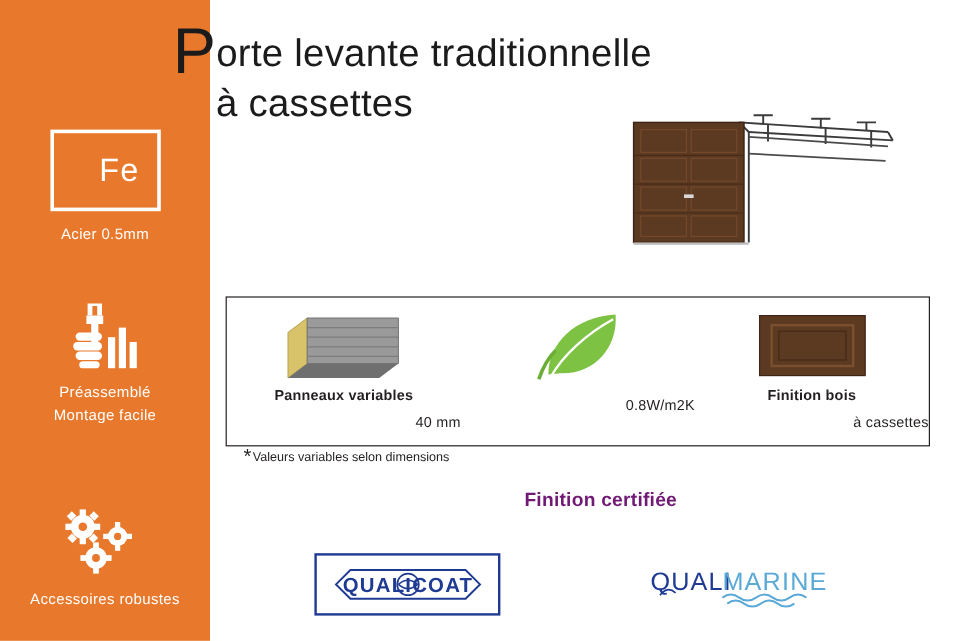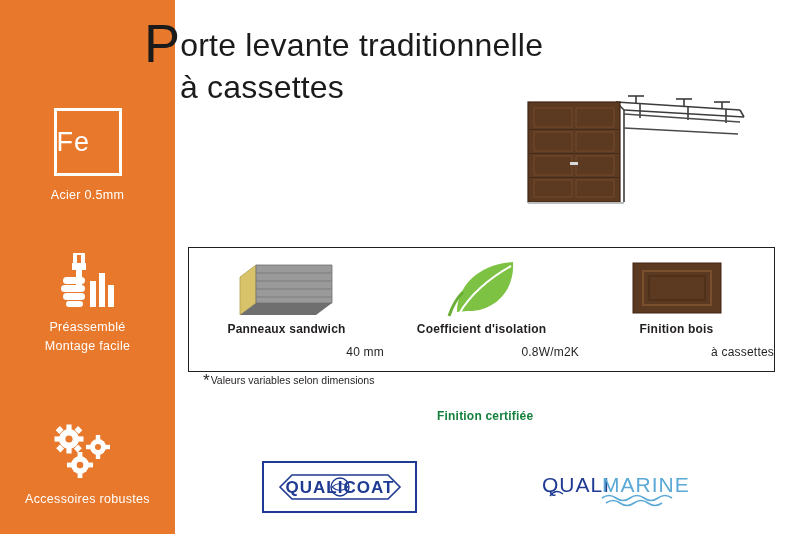--- a/index.html
+++ b/index.html
@@ -41,23 +41,24 @@
   .sb-2 { top: 248px; }
   .sb-3 { top: 420px; }
 
   .fe-box {
     width: 62px;
     height: 62px;
     border: 3px solid #ffffff;
     margin: 0 auto 10px auto;
     display: flex;
     align-items: center;
-    justify-content: flex-start;
+    justify-content: center;
     font-size: 27px;
     letter-spacing: 1px;
+    padding-left: 24px;
   }
   .sb-label {
     font-size: 12.5px;
     line-height: 19px;
     letter-spacing: .3px;
   }
   .icon-wrap {
     height: 62px;
     display: flex;
     align-items: center;
@@ -145,23 +146,23 @@
   .footnote .star {
     font-size: 17px;
     vertical-align: -2px;
     margin-right: 1px;
   }
 
   .certif {
     position: absolute;
     left: 437px;
     top: 409px;
-    font-size: 12px;
+    font-size: 16px;
     font-weight: bold;
-    color: #15803d;
+    color: #701a75;
     letter-spacing: .2px;
   }
 
   
   .logo-qualicoat {
     position: absolute;
     left: 262px;
     top: 461px;
     width: 155px;
     height: 52px;
@@ -337,34 +338,33 @@
           <g stroke="#7d7d7d" stroke-width="1">
             <line x1="24" y1="16" x2="100" y2="16"></line>
             <line x1="24" y1="24" x2="100" y2="24"></line>
             <line x1="24" y1="32" x2="100" y2="32"></line>
             <line x1="24" y1="40" x2="100" y2="40"></line>
           </g>
 
           <polygon points="8,58 24,46 100,46 84,58" fill="#6f6f6f"></polygon>
         </svg>
       </div>
-      <div class="f-title">Panneaux sandwich</div>
+      <div class="f-title">Panneaux variables</div>
       <div class="f-sub">40 mm</div>
     </div>
 
 
     <div class="feature">
       <div class="art">
         <svg width="86" height="64" viewBox="0 0 86 64" aria-hidden="true">
           <path d="M18 56 C 18 30, 40 8, 74 6 C 76 34, 56 56, 28 55 Z" fill="#7DC242"></path>
           <path d="M20 58 C 30 40, 50 22, 72 10" stroke="#ffffff" stroke-width="2" fill="none"></path>
           <path d="M10 60 C 14 48, 18 42, 24 36" stroke="#6BAE36" stroke-width="3" fill="none"></path>
         </svg>
       </div>
-      <div class="f-title">Coefficient d'isolation</div>
       <div class="f-sub">0.8W/m2K</div>
     </div>
 
     <div class="feature">
       <div class="art">
         <svg width="100" height="62" viewBox="0 0 100 62" aria-hidden="true">
           <rect x="6" y="6" width="88" height="50" fill="#5C3A22"></rect>
           <rect x="6" y="6" width="88" height="50" fill="none" stroke="#3e2414" stroke-width="1"></rect>
           <rect x="16" y="14" width="68" height="34" fill="none" stroke="#7a4f2e" stroke-width="2"></rect>
           <rect x="22" y="19" width="56" height="24" fill="none" stroke="#4a2d19" stroke-width="1.4"></rect>

